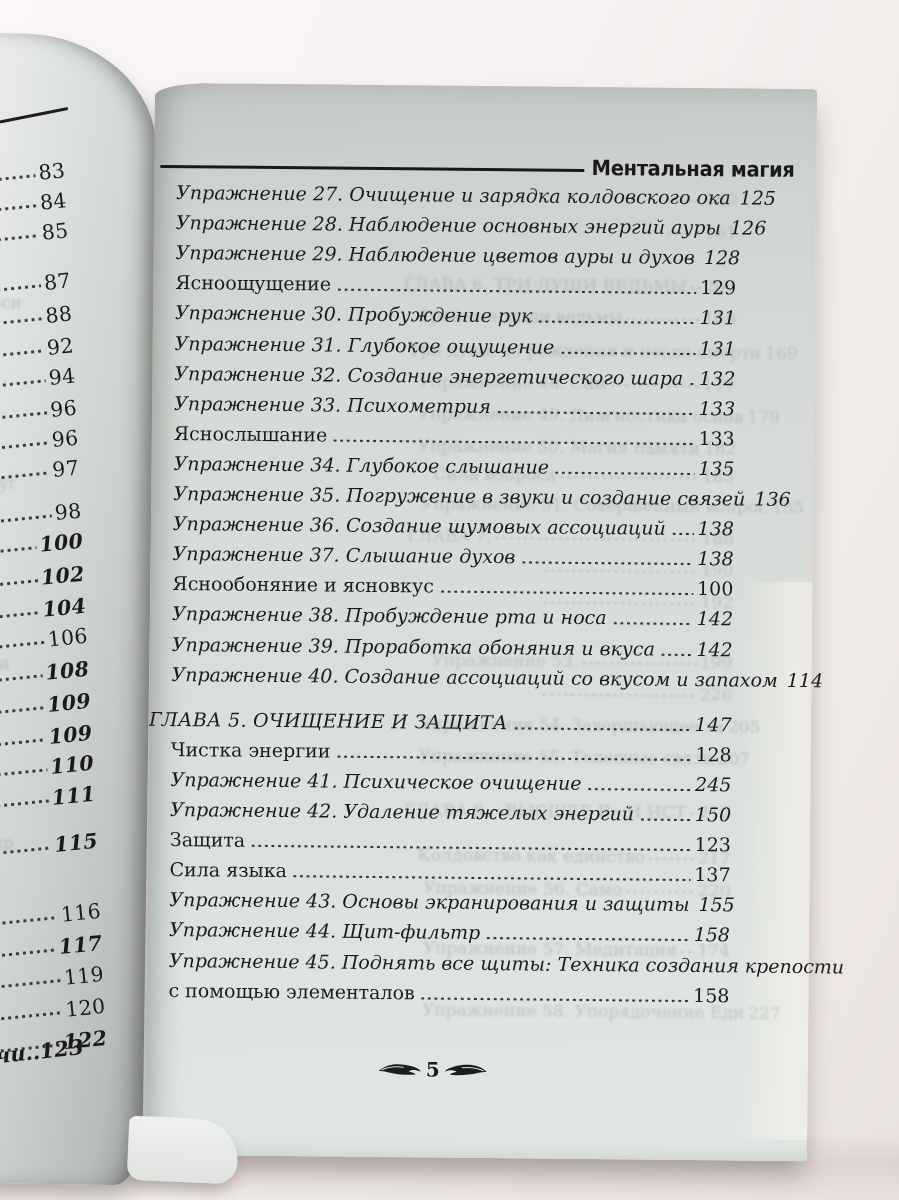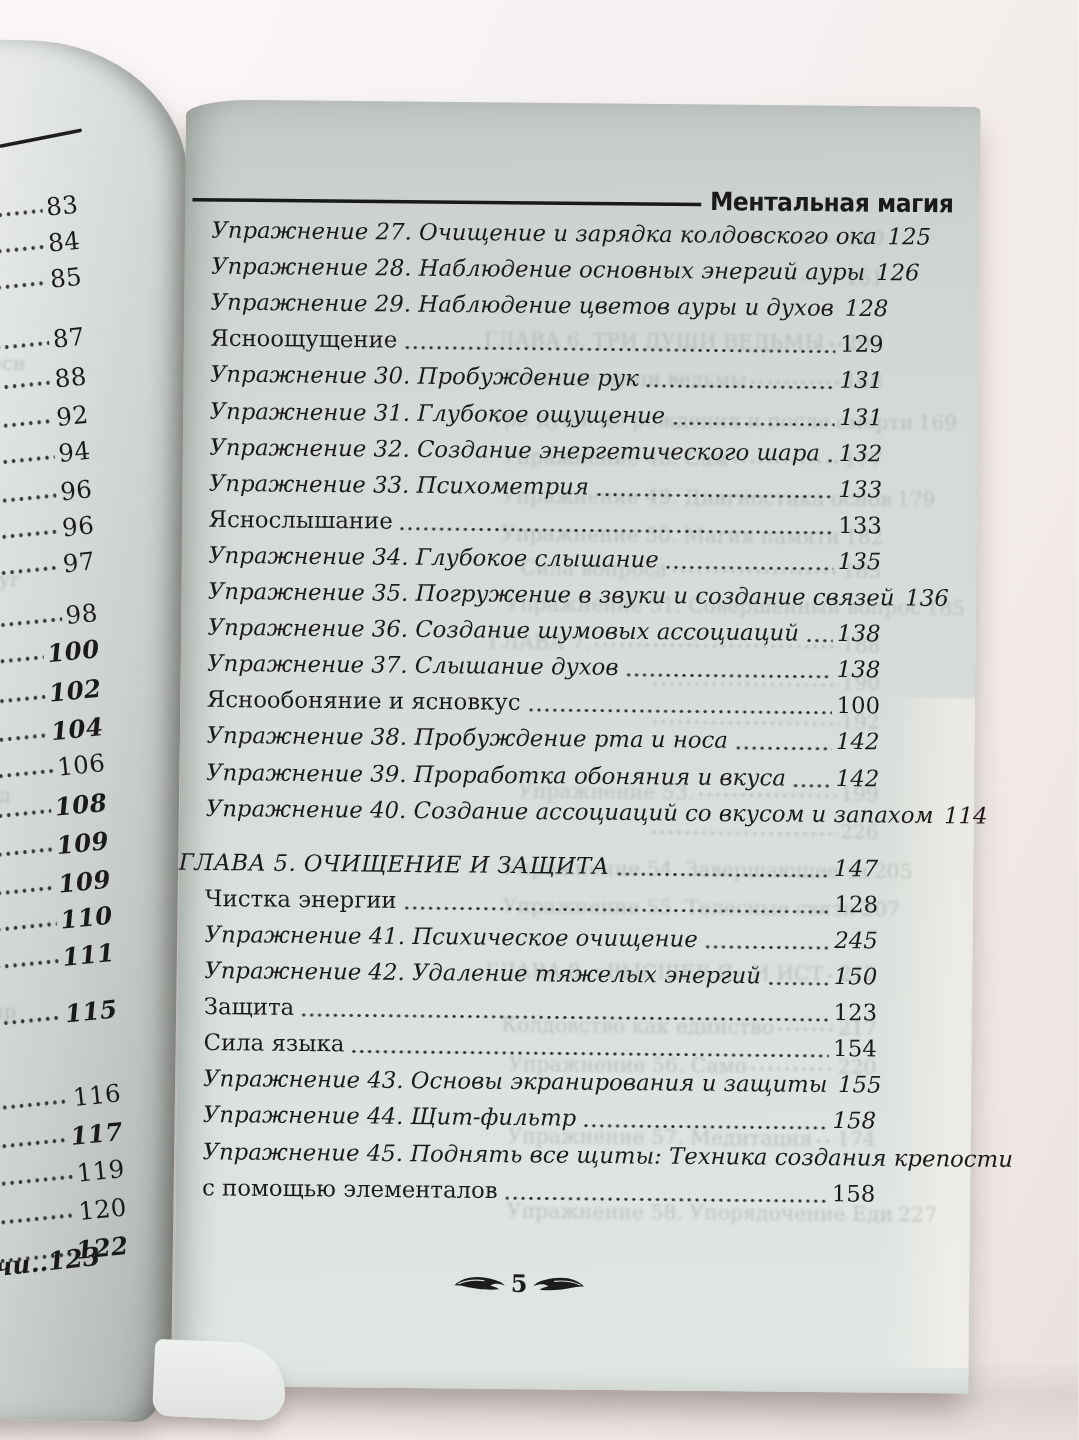--- a/index.html
+++ b/index.html
@@ -410,21 +410,21 @@
           <span class="p">150</span>
         </div>
         <div class="toc-row pl" style="top: 741.1px;">
           <span class="t">Защита</span>
           <span class="dots"></span>
           <span class="p">123</span>
         </div>
         <div class="toc-row pl" style="top: 771.2px;">
           <span class="t">Сила языка</span>
           <span class="dots"></span>
-          <span class="p">154</span>
+          <span class="p">137</span>
         </div>
         <div class="toc-row ex" style="top: 801.3px;">
           <span class="t">Упражнение 43. Основы экранирования и защиты</span>
           <span class="dots"></span>
           <span class="p">155</span>
         </div>
         <div class="toc-row ex" style="top: 831.4px;">
           <span class="t">Упражнение 44. Щит-фильтр</span>
           <span class="dots"></span>
           <span class="p">158</span>

